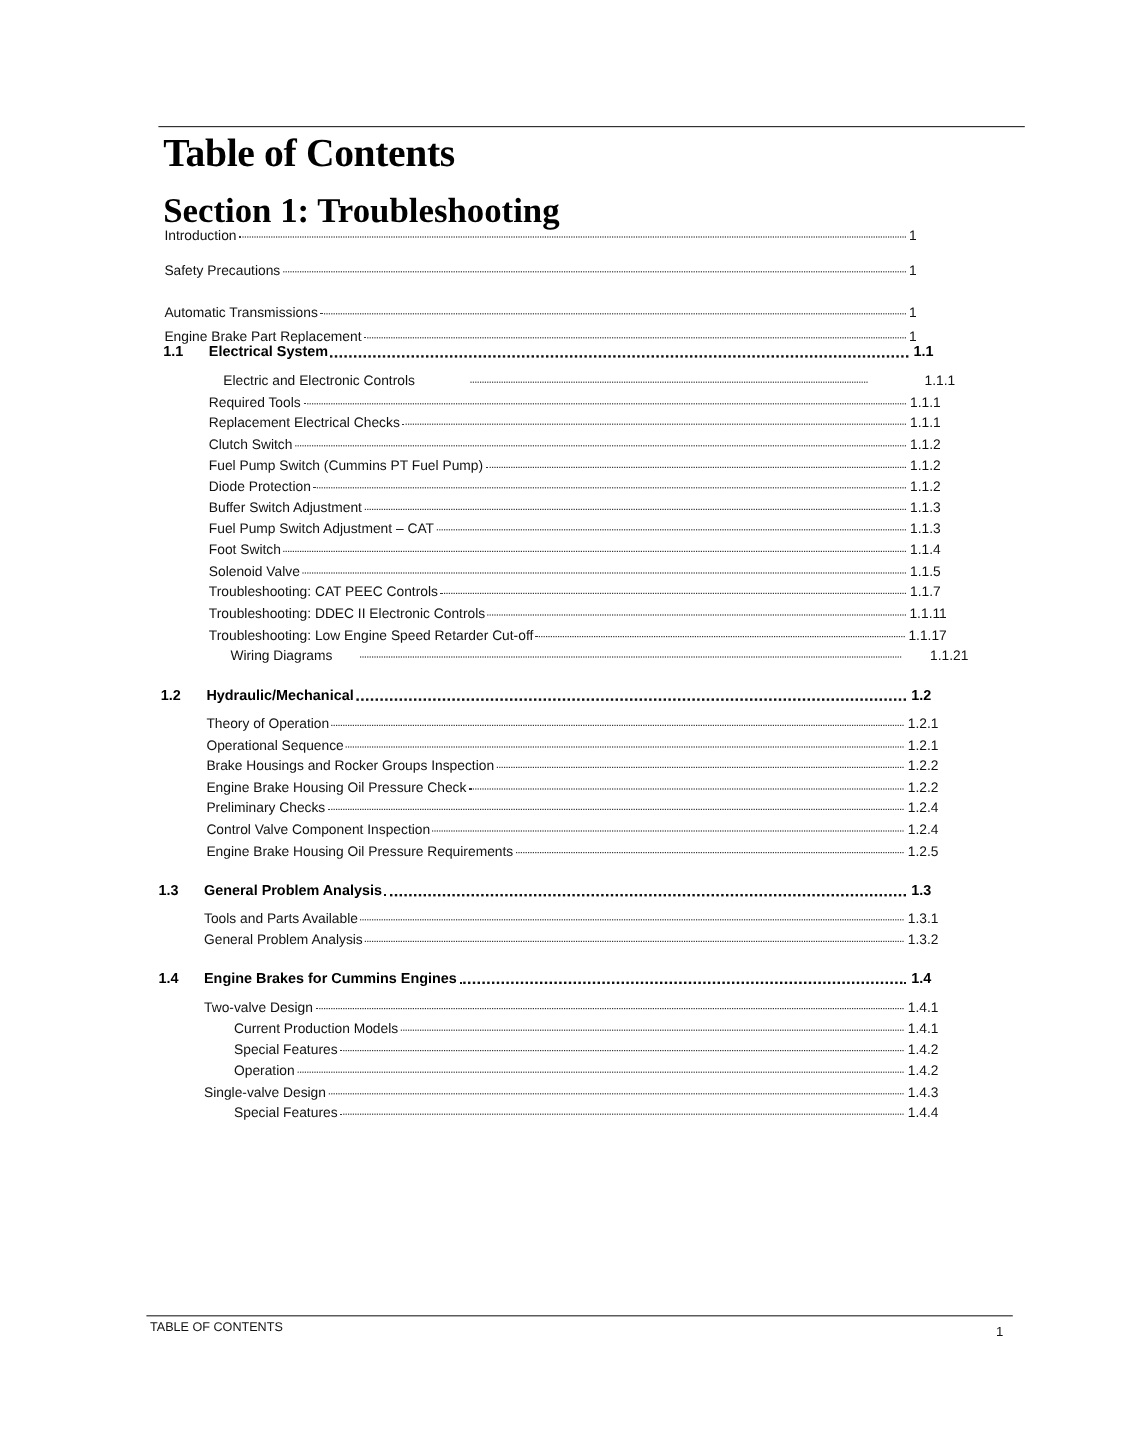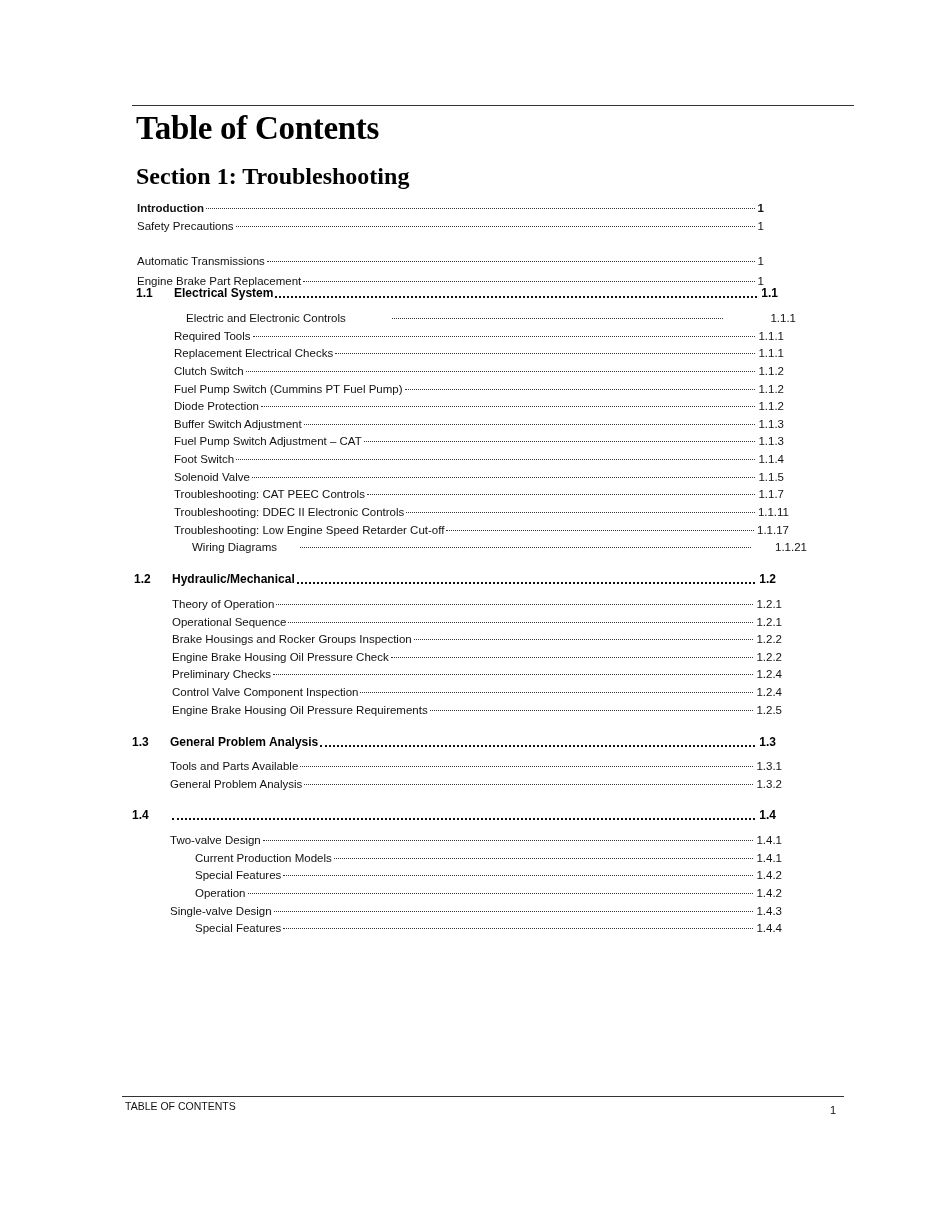--- a/index.html
+++ b/index.html
@@ -14,21 +14,21 @@
   }
   .doc-title {
     position: absolute; left: 136px; top: 108px;
     font-family: "Liberation Serif", "DejaVu Serif", serif;
     font-weight: bold; font-size: 33px; letter-spacing: -0.3px; color: #000;
     margin: 0; line-height: 40px;
   }
   .section-title {
     position: absolute; left: 136px; top: 160px;
     font-family: "Liberation Serif", "DejaVu Serif", serif;
-    font-weight: bold; font-size: 24px; color: #000; margin: 0; line-height: 32px;
+    font-weight: bold; font-size: 29px; color: #000; margin: 0; line-height: 32px;
   }
   .toc-line {
     position: absolute; display: flex; align-items: baseline;
     font-size: 11.5px; line-height: 14px; color: #111; white-space: nowrap;
   }
   .toc-line .label { flex: 0 0 auto; padding-right: 1px; }
   .toc-line .leader {
     flex: 1 1 auto; border-bottom: 1.2px dotted #333; margin: 0 3px 3px 1px;
     min-width: 10px; height: 0; align-self: flex-end; transform: translateY(-3px);
   }
@@ -55,21 +55,21 @@
     position: absolute; left: 830px; top: 1104px; font-size: 11px; color: #111;
   }
 </style>
 </head>
 <body>
 
 <div class="top-rule"></div>
 <h1 class="doc-title">Table of Contents</h1>
 <h2 class="section-title">Section 1: Troubleshooting</h2>
 
-<div class="toc-line" style="left:137px; top:201px; width:627px;font-weight:bold;">
+<div class="toc-line" style="left:137px; top:190px; width:627px;">
   <span class="label">Introduction</span>
   <span class="leader"></span>
   <span class="page">1</span>
 </div>
 <div class="toc-line" style="left:137px; top:219px; width:627px;">
   <span class="label">Safety Precautions</span>
   <span class="leader"></span>
   <span class="page">1</span>
 </div>
 <div class="toc-line" style="left:137px; top:239px; width:627px;margin-top:35px;">
@@ -214,20 +214,21 @@
     <span class="page">1.3.1</span>
   </div>
 <div class="toc-line" style="left:170px; top:777px; width:612px;">
     <span class="label">General Problem Analysis</span>
     <span class="leader"></span>
     <span class="page">1.3.2</span>
   </div>
 
 <div class="toc-major" style="left:132px; top:805px; width:644px;">
   <span class="num">1.4</span>
+  <span class="label">Engine Brakes for Cummins Engines</span>
   <span class="leader"></span>
   <span class="page">1.4</span>
 </div>
 <div class="toc-line" style="left:170px; top:833px; width:612px;">
     <span class="label">Two-valve Design</span>
     <span class="leader"></span>
     <span class="page">1.4.1</span>
   </div>
 <div class="toc-line" style="left:195px; top:851px; width:587px;">
     <span class="label">Current Production Models</span>

